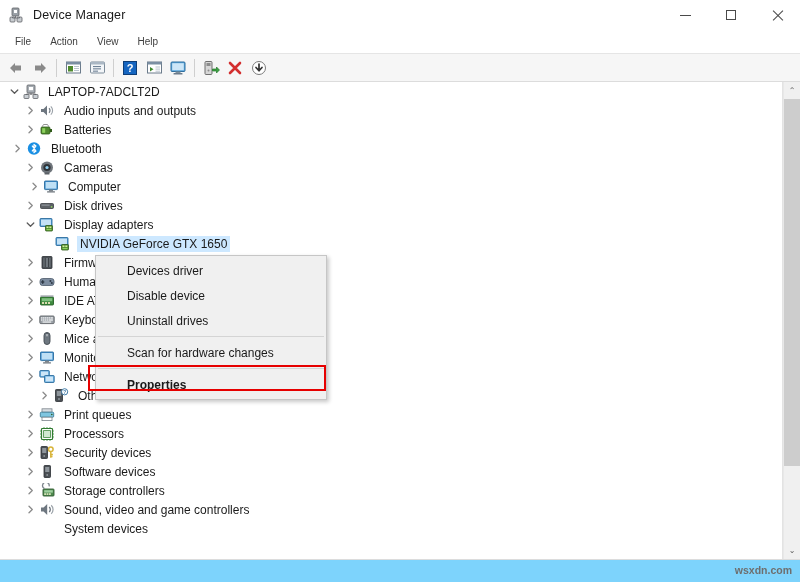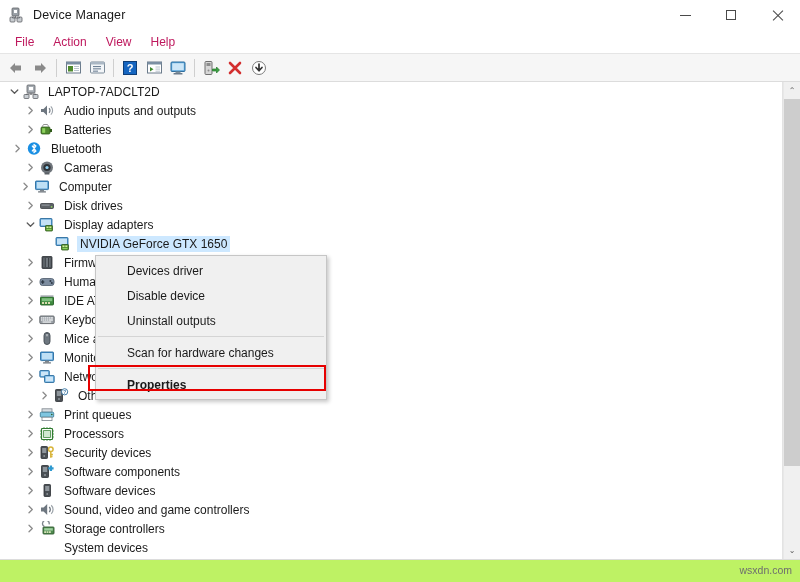--- a/index.html
+++ b/index.html
@@ -58,21 +58,21 @@
 
   
   .menubar {
     height: 24px; min-height: 24px;
     display: flex; align-items: center;
     padding-left: 6px;
     background: #ffffff;
     border-bottom: 1px solid #e5e5e5;
   }
   .menu-item {
-    font-size: 12px; color: #be185d;
+    font-size: 10px; color: #404040;
     padding: 3px 9px; margin-right: 1px;
     cursor: default;
   }
 
   
   .toolbar {
     height: 28px; min-height: 28px;
     display: flex; align-items: center;
     background: #f6f6f6;
     border-bottom: 1px solid #dcdcdc;
@@ -138,23 +138,24 @@
   }
   .sb-track { flex: 1; position: relative; background: #f0f0f0; }
   .sb-thumb {
     position: absolute; left: 0; right: 0;
     background: #cdcdcd;
   }
 
   
   .statusbar {
     height: 23px; min-height: 23px;
-    background: #bef264;
+    background: #7dd3fc;
     border-top: 1px solid #dcdcdc;
     position: relative;
+    font-weight: bold;
   }
   .watermark {
     position: absolute; right: 8px; top: 4px;
     font-size: 10.5px; color: #6e6e6e;
   }
 
   
   .ctxmenu {
     position: absolute;
     left: 95px; top: 255px;
@@ -377,21 +378,21 @@
           <span class="icon-box">
             <svg width="16" height="15" viewBox="0 0 16 15">
               <circle cx="8" cy="7.5" r="6" fill="#6f757b"></circle>
               <circle cx="8" cy="7.5" r="3.6" fill="#2f3337"></circle>
               <circle cx="8" cy="7.5" r="1.6" fill="#8fd0f0"></circle>
               <rect x="5.5" y="12.6" width="5" height="2" rx="0.6" fill="#5b6167"></rect>
             </svg>
           </span>
           <span class="row-label">Cameras</span>
         </div>
-        <div class="row" style="padding-left:17px">
+        <div class="row" style="padding-left:26px">
           <span class="chev">
             <svg width="9" height="9" viewBox="0 0 9 9">
               <path d="M3 1.2 L6.3 4.5 L3 7.8" stroke="#8a8a8a" stroke-width="1.25" fill="none" stroke-linecap="round" stroke-linejoin="round"></path>
             </svg>
           </span>
           <span class="icon-box">
             <svg width="16" height="15" viewBox="0 0 16 15">
               <rect x="1.5" y="2" width="13" height="8.6" rx="0.8" fill="#3f8fd0" stroke="#2a6d9e" stroke-width="0.9"></rect>
               <rect x="2.6" y="3" width="10.8" height="6.6" fill="#bfe0f5"></rect>
               <rect x="6" y="10.6" width="4" height="1.7" fill="#7d858c"></rect>
@@ -636,96 +637,80 @@
           <span class="row-label">Security devices</span>
         </div>
         <div class="row" style="padding-left:22px">
           <span class="chev">
             <svg width="9" height="9" viewBox="0 0 9 9">
               <path d="M3 1.2 L6.3 4.5 L3 7.8" stroke="#8a8a8a" stroke-width="1.25" fill="none" stroke-linecap="round" stroke-linejoin="round"></path>
             </svg>
           </span>
           <span class="icon-box">
             <svg width="16" height="15" viewBox="0 0 16 15">
-              <rect x="2.5" y="1.5" width="7" height="12" rx="0.8" fill="#4a4f54" stroke="#2b2f33" stroke-width="0.8"></rect>
-              <rect x="3.8" y="3" width="4.4" height="5" fill="#8e959b"></rect>
-              <circle cx="6" cy="11" r="1" fill="#8e959b"></circle>
-              <path d="M11.9 1.6 v5.4 M9.2 4.3 h5.4" stroke="#2f9ad0" stroke-width="2.3"></path>
-            </svg>
-          </span>
-          <span class="row-label">Software components</span>
-        </div>
-        <div class="row" style="padding-left:22px">
-          <span class="chev">
-            <svg width="9" height="9" viewBox="0 0 9 9">
-              <path d="M3 1.2 L6.3 4.5 L3 7.8" stroke="#8a8a8a" stroke-width="1.25" fill="none" stroke-linecap="round" stroke-linejoin="round"></path>
-            </svg>
-          </span>
-          <span class="icon-box">
-            <svg width="16" height="15" viewBox="0 0 16 15">
               <rect x="5" y="1.5" width="6.5" height="12" rx="0.8" fill="#4a4f54" stroke="#2b2f33" stroke-width="0.8"></rect>
               <rect x="6.2" y="3" width="4.1" height="5" fill="#8e959b"></rect>
               <circle cx="8.2" cy="11" r="0.9" fill="#8e959b"></circle>
             </svg>
           </span>
           <span class="row-label">Software devices</span>
-        </div>
-        <div class="row" style="padding-left:22px">
-          <span class="chev">
-            <svg width="9" height="9" viewBox="0 0 9 9">
-              <path d="M3 1.2 L6.3 4.5 L3 7.8" stroke="#8a8a8a" stroke-width="1.25" fill="none" stroke-linecap="round" stroke-linejoin="round"></path>
-            </svg>
-          </span>
-          <span class="icon-box">
-            <svg width="16" height="15" viewBox="0 0 16 15">
-              <path d="M2 5.5 h2.6 L8.2 2 v11 L4.6 9.5 H2 z" fill="#6e7780"></path>
-              <path d="M10.2 5 a3.4 3.4 0 0 1 0 5" stroke="#6e7780" stroke-width="1.3" fill="none"></path>
-              <path d="M12.2 3.2 a5.9 5.9 0 0 1 0 8.6" stroke="#9aa1a8" stroke-width="1.2" fill="none"></path>
-            </svg>
-          </span>
-          <span class="row-label">Sound, video and game controllers</span>
         </div>
         <div class="row" style="padding-left:22px">
           <span class="chev">
             <svg width="9" height="9" viewBox="0 0 9 9">
               <path d="M3 1.2 L6.3 4.5 L3 7.8" stroke="#8a8a8a" stroke-width="1.25" fill="none" stroke-linecap="round" stroke-linejoin="round"></path>
             </svg>
           </span>
           <span class="icon-box">
             <svg width="16" height="15" viewBox="0 0 16 15">
               <rect x="4" y="6" width="11" height="7" rx="0.8" fill="#4f8a4f" stroke="#2f5a2f" stroke-width="0.9"></rect>
               <rect x="5.2" y="7.2" width="8.6" height="2.4" fill="#9fd09f"></rect>
               <rect x="5.2" y="10.3" width="1.8" height="1.6" fill="#e4ecc4"></rect>
               <rect x="7.6" y="10.3" width="1.8" height="1.6" fill="#e4ecc4"></rect>
               <rect x="10" y="10.3" width="1.8" height="1.6" fill="#e4ecc4"></rect>
               <path d="M5.5 5.6 a3.3 3.3 0 1 1 4.6 -2.3" stroke="#7d858c" stroke-width="1.3" fill="none"></path>
             </svg>
           </span>
           <span class="row-label">Storage controllers</span>
         </div>
         <div class="row" style="padding-left:22px">
+          <span class="chev">
+            <svg width="9" height="9" viewBox="0 0 9 9">
+              <path d="M3 1.2 L6.3 4.5 L3 7.8" stroke="#8a8a8a" stroke-width="1.25" fill="none" stroke-linecap="round" stroke-linejoin="round"></path>
+            </svg>
+          </span>
+          <span class="icon-box">
+            <svg width="16" height="15" viewBox="0 0 16 15">
+              <path d="M2 5.5 h2.6 L8.2 2 v11 L4.6 9.5 H2 z" fill="#6e7780"></path>
+              <path d="M10.2 5 a3.4 3.4 0 0 1 0 5" stroke="#6e7780" stroke-width="1.3" fill="none"></path>
+              <path d="M12.2 3.2 a5.9 5.9 0 0 1 0 8.6" stroke="#9aa1a8" stroke-width="1.2" fill="none"></path>
+            </svg>
+          </span>
+          <span class="row-label">Sound, video and game controllers</span>
+        </div>
+        <div class="row" style="padding-left:22px">
           <span class="chev"></span>
           <span class="icon-box"></span>
           <span class="row-label">System devices</span>
         </div>
       </div>
 
     <div class="scrollbar">
       <div class="sb-arrow">⌃</div>
       <div class="sb-track">
         <div class="sb-thumb" style="top:0; bottom:76px;"></div>
       </div>
       <div class="sb-arrow">⌄</div>
     </div>
   </div>
 
   <div class="ctxmenu" id="ctxmenu">
       <div class="ctx-item">Devices driver</div>
       <div class="ctx-item">Disable device</div>
-      <div class="ctx-item">Uninstall outputs</div>
+      <div class="ctx-item">Uninstall drives</div>
       <div class="ctx-sep"></div>
       <div class="ctx-item">Scan for hardware changes</div>
       <div class="ctx-sep"></div>
       <div class="ctx-item bold">Properties</div>
     </div>
   <div class="redbox" style="border-color: rgb(230, 0, 0);"></div>
 
   <div class="statusbar">
     <span class="watermark">wsxdn.com</span>
   </div>

